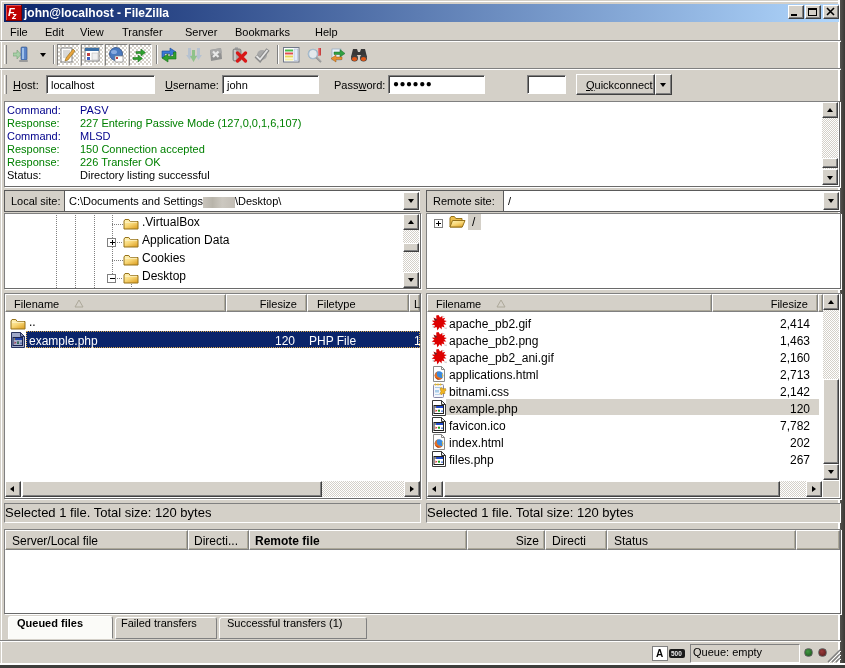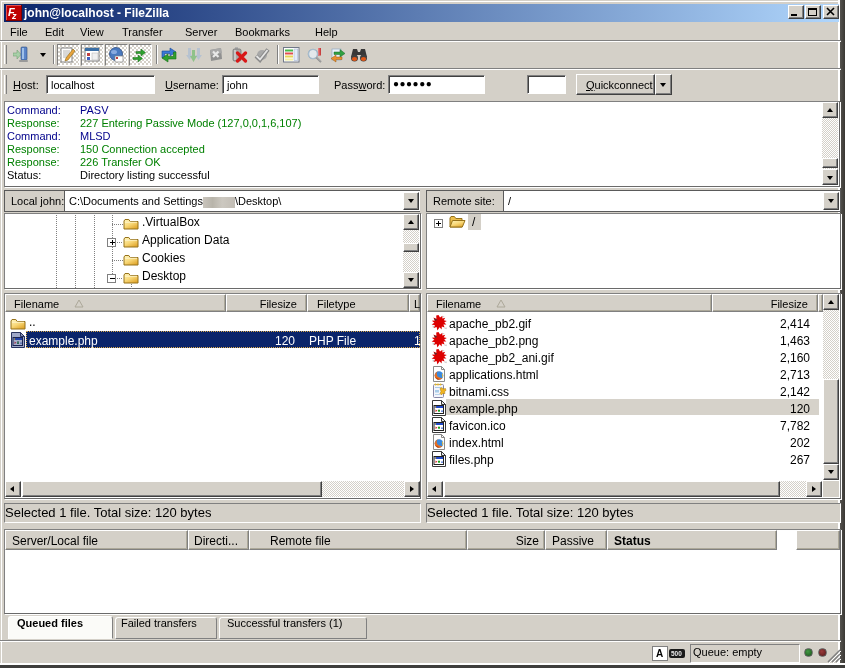--- a/index.html
+++ b/index.html
@@ -229,21 +229,21 @@
   <div class="arrow-u" style="left:5px;top:6px;"></div>
   <div class="dither abs" style="left:0;top:16px;width:16px;height:40px;"></div>
   <div class="raised abs" style="left:0;top:56px;width:16px;height:10px;"></div>
   <div class="dither abs" style="left:0;top:66px;width:16px;height:1px;"></div>
   <div class="raised abs" style="left:0;top:67px;width:16px;height:16px;"></div>
   <div class="arrow-d" style="left:5px;top:74px;"></div>
 </div>
 
 <div class="abs" style="left:4px;top:190px;width:416px;height:22px;border:1px solid #5A5A5A;background:#D4D0C8;"></div>
 <div class="abs" style="left:64px;top:191px;width:356px;height:20px;background:#FFFFFF;border-left:1px solid #5A5A5A;"></div>
-<div class="txt" style="left:11px;top:195px;">Local john:</div>
+<div class="txt" style="left:11px;top:195px;">Local site:</div>
 <div class="txt" style="left:69px;top:195px;">C:\Documents and Settings<span style="display:inline-block;width:32px;height:11px;background:linear-gradient(90deg,#C9C4BC,#B8B4AA 30%,#CCC8C0 60%,#C2BDB5);vertical-align:middle;"></span>\Desktop\</div>
 <div class="raised abs" style="left:403px;top:192px;width:16px;height:18px;"></div>
 <div class="arrow-d" style="left:408px;top:199px;"></div>
 
 <div class="abs" style="left:426px;top:190px;width:415px;height:22px;border:1px solid #5A5A5A;background:#D4D0C8;"></div>
 <div class="abs" style="left:503px;top:191px;width:337px;height:20px;background:#FFFFFF;border-left:1px solid #5A5A5A;"></div>
 <div class="txt" style="left:433px;top:195px;">Remote site:</div>
 <div class="txt" style="left:508px;top:195px;">/</div>
 <div class="raised abs" style="left:823px;top:192px;width:16px;height:18px;"></div>
 <div class="arrow-d" style="left:828px;top:199px;"></div>
@@ -488,29 +488,29 @@
 <div class="txt" style="left:427px;top:505px;font-size:13px;">Selected 1 file. Total size: 120 bytes</div>
 
 <div class="panel" style="left:4px;top:529px;width:837px;height:85px;"></div>
 <div class="hdr" style="left:5px;top:530px;height:20px;width:183px;">
     <span style="font-size:12px;left:6px;">Server/Local file</span>
   </div>
 <div class="hdr" style="left:188px;top:530px;height:20px;width:61px;">
     <span style="font-size:12px;left:5px;">Directi...</span>
   </div>
 <div class="hdr" style="left:249px;top:530px;height:20px;width:218px;">
-    <span style="font-size:12px;left:20px;">Remote file</span>
+    <span style="font-size:12px;left:5px;font-weight:bold;">Remote file</span>
   </div>
 <div class="hdr" style="left:467px;top:530px;height:20px;width:78px;">
     <span style="font-size:12px;right:5px;">Size</span>
   </div>
 <div class="hdr" style="left:545px;top:530px;height:20px;width:62px;">
-    <span style="font-size:12px;left:6px;">Passive</span>
-  </div>
-<div class="hdr" style="left:607px;top:530px;height:20px;width:170px;font-weight:bold;">
+    <span style="font-size:12px;left:6px;">Directi</span>
+  </div>
+<div class="hdr" style="left:607px;top:530px;height:20px;width:189px;">
     <span style="font-size:12px;left:6px;">Status</span>
   </div>
 <div class="hdr" style="left:796px;top:530px;height:20px;width:44px;"></div>
 
 <div class="abs" style="left:8px;top:616px;width:105px;height:23px;background:#FBFBF8;border:1px solid;border-color:#FFFFFF #808080 #FBFBF8 #FFFFFF;border-radius:3px 3px 0 0;"></div>
 <div class="txt" style="left:17px;top:617px;font-weight:bold;">Queued files</div>
 <div class="abs" style="left:115px;top:617px;width:102px;height:22px;background:#D4D0C8;border:1px solid;border-color:#FFFFFF #808080 #808080 #FFFFFF;border-radius:3px 3px 0 0;"></div>
 <div class="txt" style="left:121px;top:617px;">Failed transfers</div>
 <div class="abs" style="left:219px;top:617px;width:148px;height:22px;background:#D4D0C8;border:1px solid;border-color:#FFFFFF #808080 #808080 #FFFFFF;border-radius:3px 3px 0 0;"></div>
 <div class="txt" style="left:227px;top:617px;text-align:right;">Successful transfers (1)</div>

